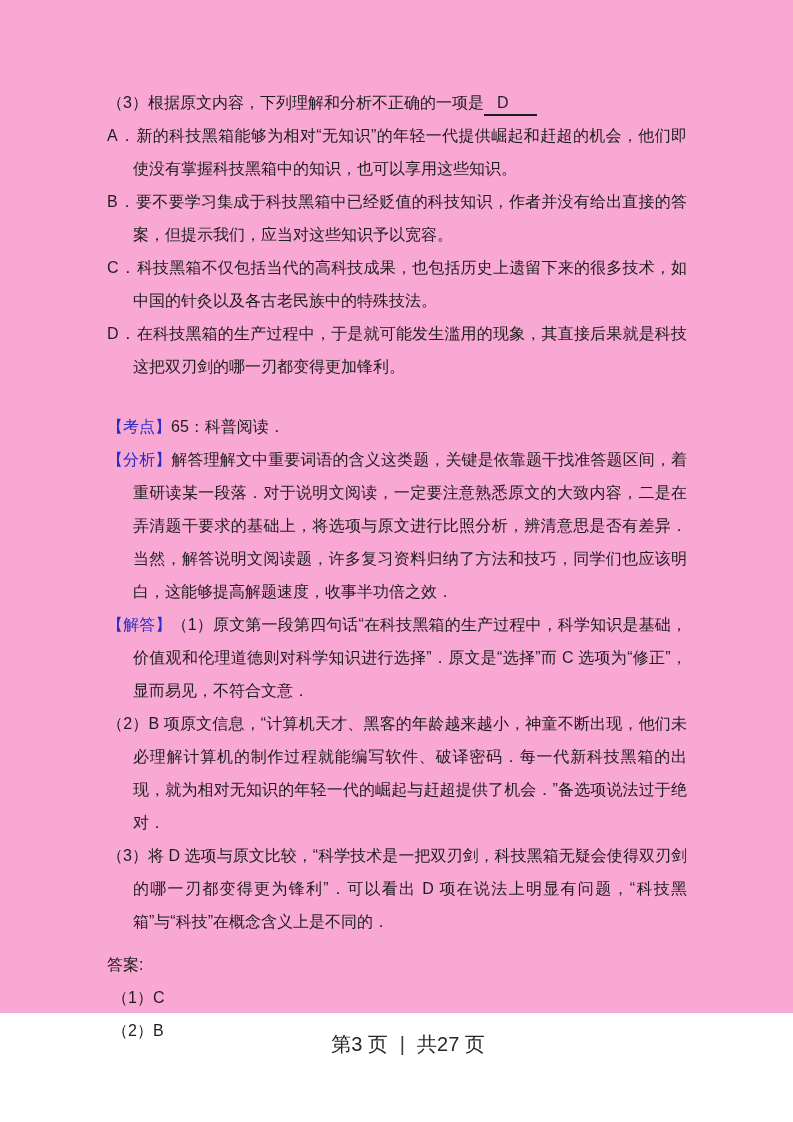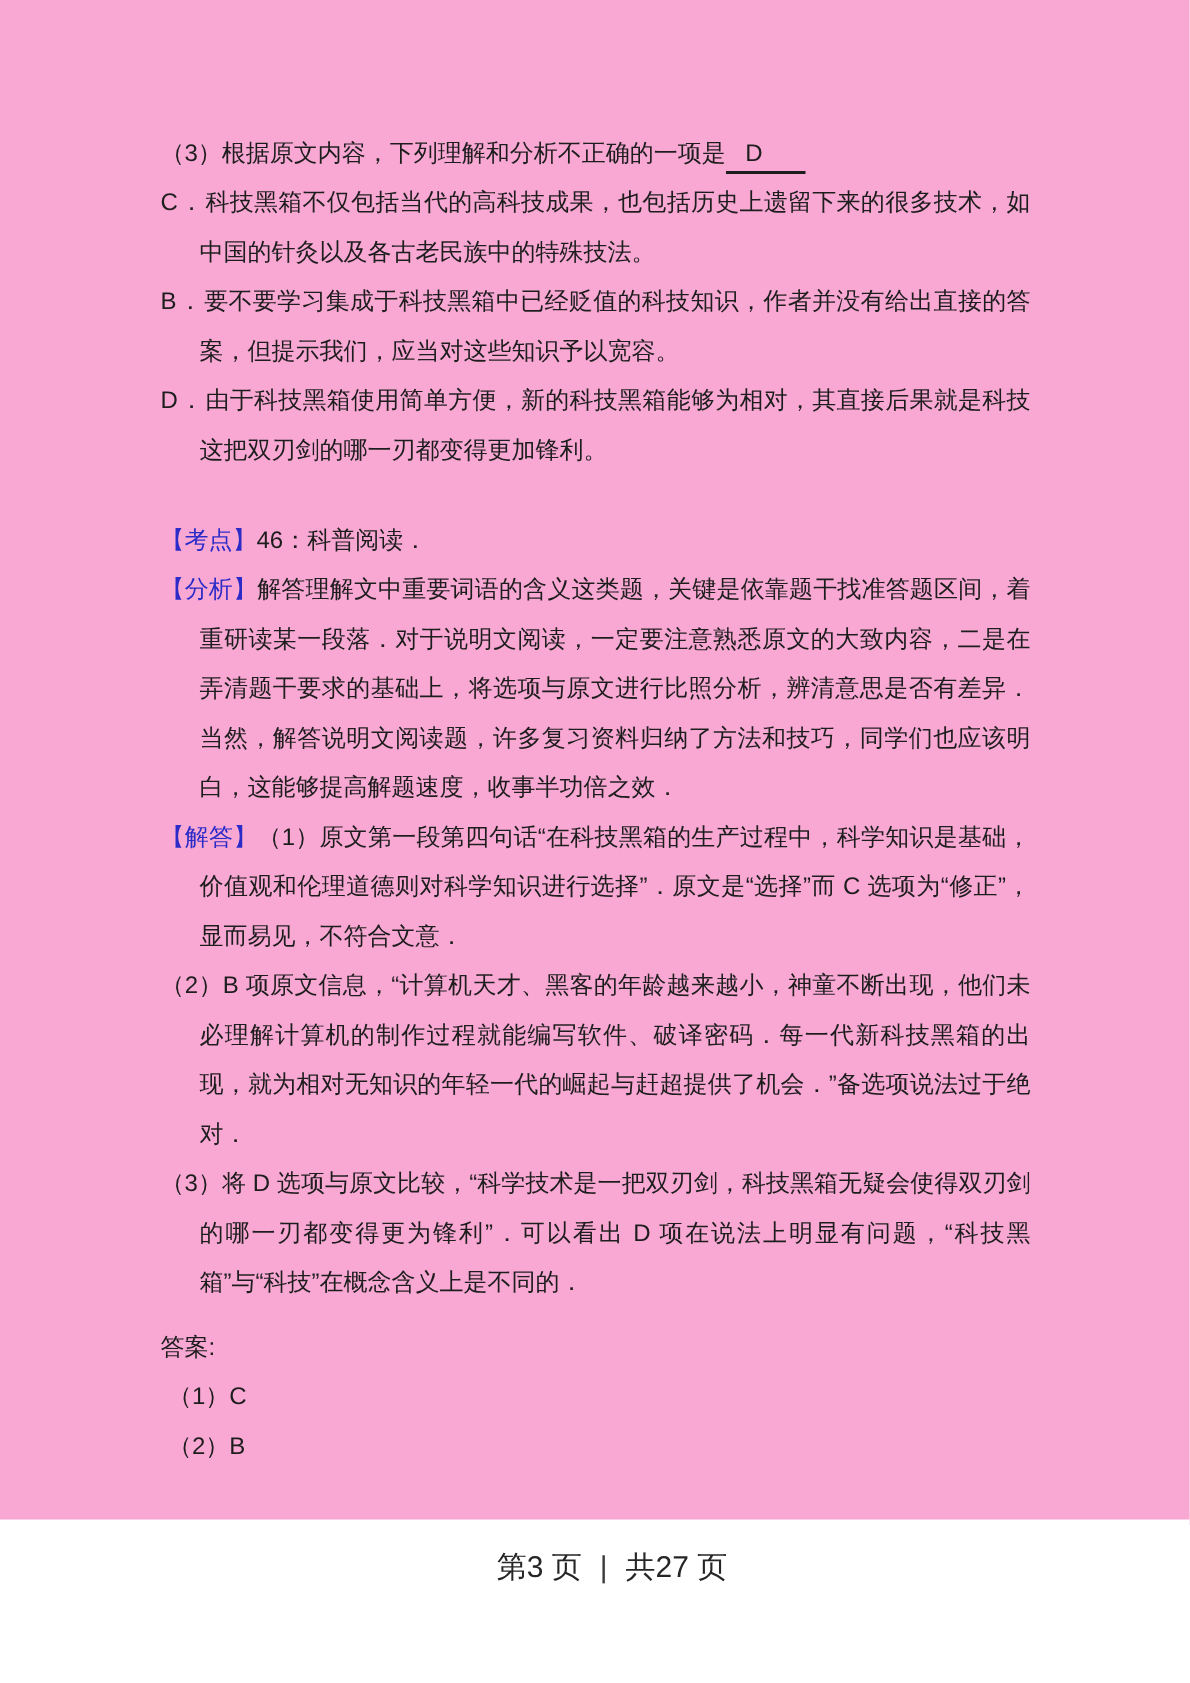--- a/index.html
+++ b/index.html
@@ -79,28 +79,29 @@
   }
 </style>
 </head>
 <body>
 
 <div class="page">
   <div class="content">
 
     <p class="q-stem"><span>（3）根据原文内容，下列理解和分析不正确的一项是</span><span class="answer-blank"><span>D</span></span></p>
 
+    <p class="hang"><span class="opt-label">A．</span><span>新的科技黑箱能够为相对“无知识”的年轻一代提供崛起和赶超的机会，他们即使没有掌握科技黑箱中的知识，也可以享用这些知识。</span></p>
+
+    <p class="hang"><span class="opt-label">B．</span><span>要不要学习集成于科技黑箱中已经贬值的科技知识，作者并没有给出直接的答案，但提示我们，应当对这些知识予以宽容。</span></p>
 
     <p class="hang"><span class="opt-label">C．</span><span>科技黑箱不仅包括当代的高科技成果，也包括历史上遗留下来的很多技术，如中国的针灸以及各古老民族中的特殊技法。</span></p>
 
-    <p class="hang"><span class="opt-label">B．</span><span>要不要学习集成于科技黑箱中已经贬值的科技知识，作者并没有给出直接的答案，但提示我们，应当对这些知识予以宽容。</span></p>
+    <p class="hang"><span class="opt-label">D．</span><span>在科技黑箱的生产过程中，于是就可能发生滥用的现象，其直接后果就是科技这把双刃剑的哪一刃都变得更加锋利。</span></p>
 
-    <p class="hang"><span class="opt-label">D．</span><span>由于科技黑箱使用简单方便，新的科技黑箱能够为相对，其直接后果就是科技这把双刃剑的哪一刃都变得更加锋利。</span></p>
-
-    <p class="hang sec-kaodian"><span class="tag">【考点】</span><span>46：科普阅读．</span></p>
+    <p class="hang sec-kaodian"><span class="tag">【考点】</span><span>65：科普阅读．</span></p>
 
     <p class="hang"><span class="tag">【分析】</span><span>解答理解文中重要词语的含义这类题，关键是依靠题干找准答题区间，着重研读某一段落．对于说明文阅读，一定要注意熟悉原文的大致内容，二是在弄清题干要求的基础上，将选项与原文进行比照分析，辨清意思是否有差异．当然，解答说明文阅读题，许多复习资料归纳了方法和技巧，同学们也应该明白，这能够提高解题速度，收事半功倍之效．</span></p>
 
     <p class="hang"><span class="tag">【解答】</span><span>（1）原文第一段第四句话“在科技黑箱的生产过程中，科学知识是基础，价值观和伦理道德则对科学知识进行选择”．原文是“选择”而 C 选项为“修正”，显而易见，不符合文意．</span></p>
 
     <p class="hang">（2）B 项原文信息，“计算机天才、黑客的年龄越来越小，神童不断出现，他们未必理解计算机的制作过程就能编写软件、破译密码．每一代新科技黑箱的出现，就为相对无知识的年轻一代的崛起与赶超提供了机会．”备选项说法过于绝对．</p>
 
     <p class="hang">（3）将 D 选项与原文比较，“科学技术是一把双刃剑，科技黑箱无疑会使得双刃剑的哪一刃都变得更为锋利”．可以看出 D 项在说法上明显有问题，“科技黑箱”与“科技”在概念含义上是不同的．</p>
 
     <p class="ans-head">答案:</p>

